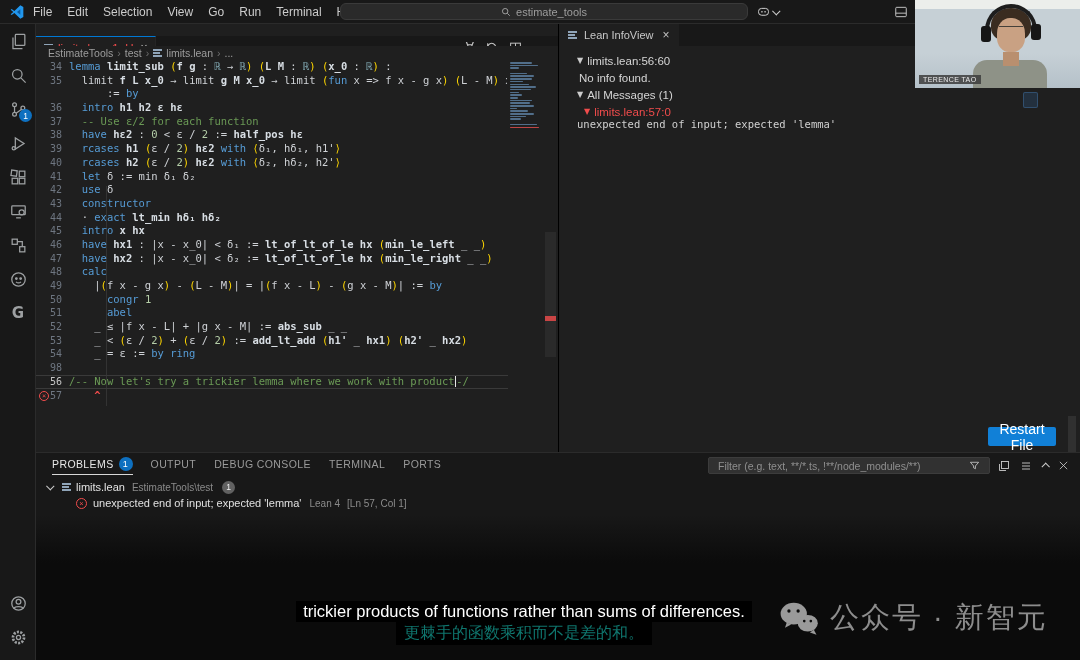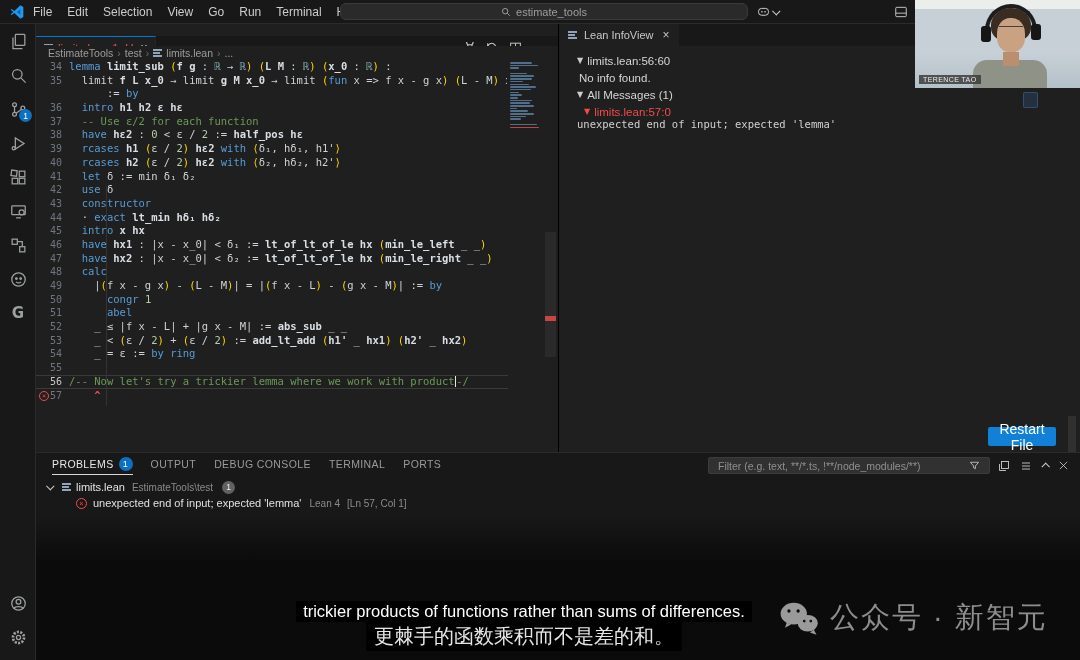--- a/index.html
+++ b/index.html
@@ -136,21 +136,21 @@
   .wc-cup-r { position:absolute; left:116px; top:24px; width:10px; height:16px; background:#161616; border-radius:3px; }
   .wc-glasses { position:absolute; left:84px; top:26px; width:24px; height:6px;
                 border-top:1px solid #44403a; }
   .wc-label { position:absolute; left:4px; bottom:4px; background:#3c3c3cd9; color:#ececec;
               font-size:7px; letter-spacing:.4px; padding:1px 4px; }
 
   
   .subs { position:absolute; left:0; top:601px; width:1048px; text-align:center; z-index:70; }
   .sub-en { display:inline-block; background:#000; color:#fff; font-size:16.5px; padding:1px 7px; }
   .sub-zh-wrap { margin-top:0px; }
-  .sub-zh { display:inline-block; background:#000; color:#e5e5e5; font-size:20px; padding:1px 8px;
+  .sub-zh { display:inline-block; background:#000; color:#0f766e; font-size:16px; padding:1px 8px;
             font-family:Liberation Serif, serif; }
   .watermark { position:absolute; left:778px; top:598px; display:flex; align-items:center; gap:10px; z-index:65; }
   .wm-text { color:#8d8d8d; font-size:29px; letter-spacing:2px; }
 </style>
 </head>
 <body>
 
 <div id="stage">
 
   <div class="titlebar">
@@ -330,21 +330,21 @@
         <div class="code-row"><span class="gutter">45</span><span class="lc"><span class="tk-p">  </span><span class="tk-k">intro </span><span class="tk-b">x hx</span></span></div>
         <div class="code-row"><span class="gutter">46</span><span class="lc"><span class="tk-p">  </span><span class="tk-k">have </span><span class="tk-b">hx1</span><span class="tk-p"> : |x - x_0| &lt; δ₁ := </span><span class="tk-b">lt_of_lt_of_le hx </span><span class="tk-g">(</span><span class="tk-b">min_le_left</span><span class="tk-p"> _ _</span><span class="tk-g">)</span></span></div>
         <div class="code-row"><span class="gutter">47</span><span class="lc"><span class="tk-p">  </span><span class="tk-k">have </span><span class="tk-b">hx2</span><span class="tk-p"> : |x - x_0| &lt; δ₂ := </span><span class="tk-b">lt_of_lt_of_le hx </span><span class="tk-g">(</span><span class="tk-b">min_le_right</span><span class="tk-p"> _ _</span><span class="tk-g">)</span></span></div>
         <div class="code-row"><span class="gutter">48</span><span class="lc"><span class="tk-p">  </span><span class="tk-k">calc</span></span></div>
         <div class="code-row"><span class="gutter">49</span><span class="lc"><span class="tk-p">    |</span><span class="tk-g">(</span><span class="tk-p">f x - g x</span><span class="tk-g">)</span><span class="tk-p"> - </span><span class="tk-g">(</span><span class="tk-p">L - M</span><span class="tk-g">)</span><span class="tk-p">| = |</span><span class="tk-g">(</span><span class="tk-p">f x - L</span><span class="tk-g">)</span><span class="tk-p"> - </span><span class="tk-g">(</span><span class="tk-p">g x - M</span><span class="tk-g">)</span><span class="tk-p">| := </span><span class="tk-k">by</span></span></div>
         <div class="code-row"><span class="gutter">50</span><span class="lc"><span class="tk-p">      </span><span class="tk-k">congr </span><span class="tk-n">1</span></span></div>
         <div class="code-row"><span class="gutter">51</span><span class="lc"><span class="tk-p">      </span><span class="tk-k">abel</span></span></div>
         <div class="code-row"><span class="gutter">52</span><span class="lc"><span class="tk-p">    _ ≤ |f x - L| + |g x - M| := </span><span class="tk-b">abs_sub</span><span class="tk-p"> _ _</span></span></div>
         <div class="code-row"><span class="gutter">53</span><span class="lc"><span class="tk-p">    _ &lt; </span><span class="tk-g">(</span><span class="tk-p">ε / </span><span class="tk-n">2</span><span class="tk-g">)</span><span class="tk-p"> + </span><span class="tk-g">(</span><span class="tk-p">ε / </span><span class="tk-n">2</span><span class="tk-g">)</span><span class="tk-p"> := </span><span class="tk-b">add_lt_add </span><span class="tk-g">(</span><span class="tk-b">h1'</span><span class="tk-p"> _ </span><span class="tk-b">hx1</span><span class="tk-g">)</span><span class="tk-p"> </span><span class="tk-g">(</span><span class="tk-b">h2'</span><span class="tk-p"> _ </span><span class="tk-b">hx2</span><span class="tk-g">)</span></span></div>
         <div class="code-row"><span class="gutter">54</span><span class="lc"><span class="tk-p">    _ = ε := </span><span class="tk-k">by ring</span></span></div>
-        <div class="code-row"><span class="gutter">55</span><span class="lc"></span></div>
+        <div class="code-row"><span class="gutter">98</span><span class="lc"></span></div>
         <div class="code-row current"><span class="gutter">56</span><span class="lc"><span class="tk-c">/-- Now let's try a trickier lemma where we work with product</span><span class="cursor"></span><span class="tk-c">-/</span></span></div>
         <div class="code-row"><span class="gutter-err">×</span><span class="gutter">57</span><span class="lc"><span class="tk-p">    </span><span class="tk-e">^</span></span></div>
       </div>
     <div class="minimap" id="minimap">
         <div class="mm-bar" style="width: 72%;"></div>
         <div class="mm-bar" style="width: 90%;"></div>
         <div class="mm-bar" style="width: 30%;"></div>
         <div class="mm-bar" style="width: 0%; opacity: 0;"></div>
         <div class="mm-bar" style="width: 55%;"></div>
         <div class="mm-bar" style="width: 78%;"></div>

